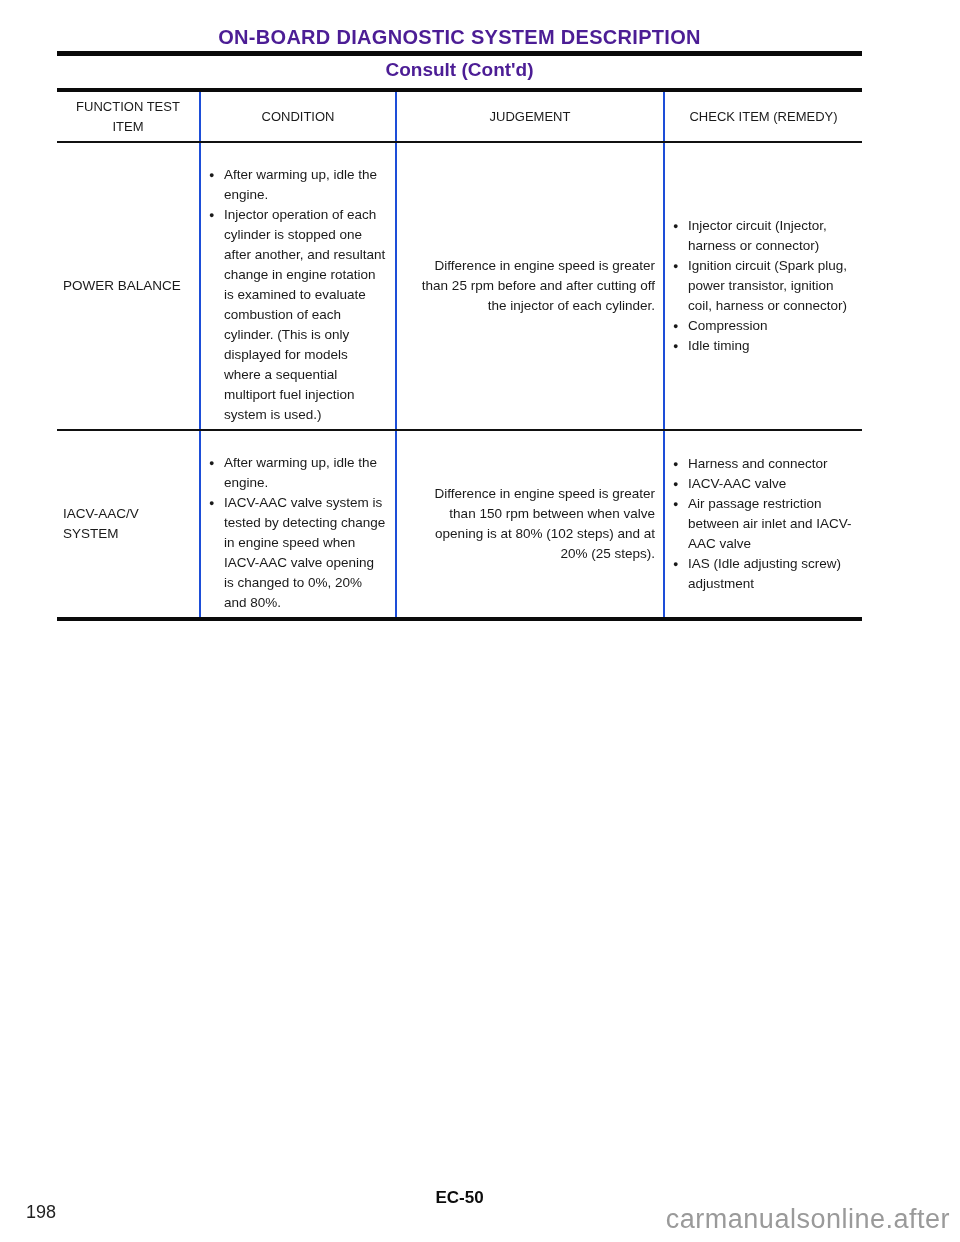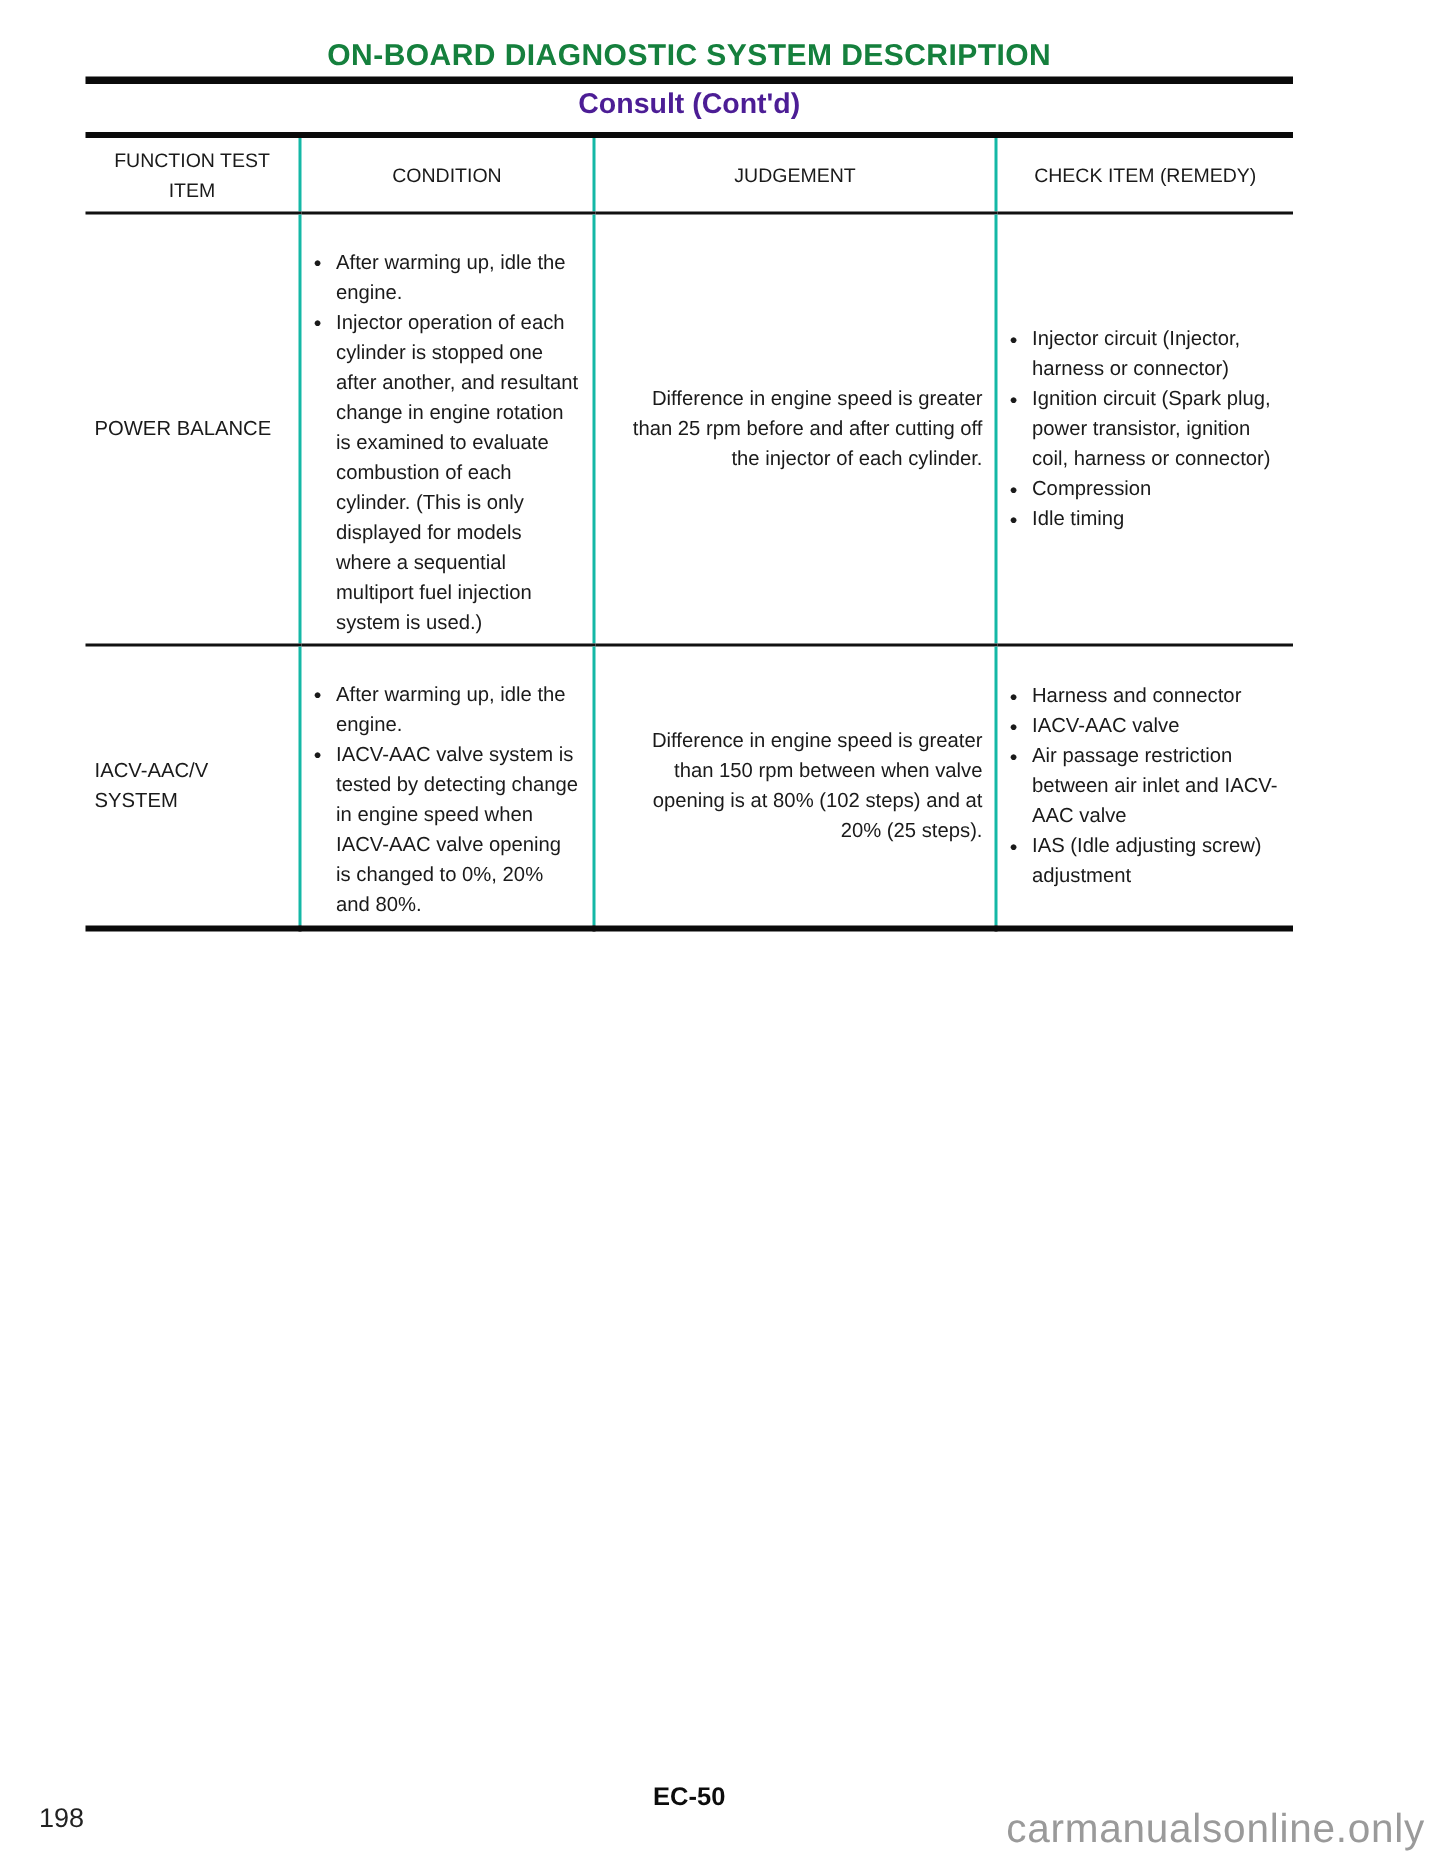--- a/index.html
+++ b/index.html
@@ -24,21 +24,21 @@
   }
   .doc-title {
     position: absolute;
     top: 26px;
     left: 0;
     width: 100%;
     text-align: center;
     font-size: 20px;
     font-weight: bold;
     letter-spacing: 0.3px;
-    color: #15803d;
+    color: #4c1d95;
     margin: 0;
   }
   .title-rule {
     position: absolute;
     top: 51px;
     left: 0;
     width: 100%;
     height: 5px;
     background: #0a0a0a;
   }
@@ -73,21 +73,21 @@
     height: 45px;
     font-size: 13px;
     font-weight: normal;
     text-align: center;
     vertical-align: middle;
     border-bottom: 2px solid #111;
     padding: 2px 6px;
   }
   .spec-table th + th,
   .spec-table td + td {
-    border-left: 2px solid #14b8a6;
+    border-left: 2px solid #1d4ed8;
   }
   .spec-table tbody tr.row-1 td {
     border-bottom: 2px solid #111;
     height: 250px;
   }
   .spec-table tbody tr.row-2 td {
     height: 159px;
   }
   .spec-table td {
     vertical-align: middle;
@@ -215,14 +215,14 @@
             </ul>
           </td>
         </tr>
       </tbody>
     </table>
 
     <div class="footer-code">EC-50</div>
   </div>
 
   <div class="page-number">198</div>
-  <div class="watermark">carmanualsonline.only</div>
+  <div class="watermark">carmanualsonline.after</div>
 </div>
 
 </body></html>

